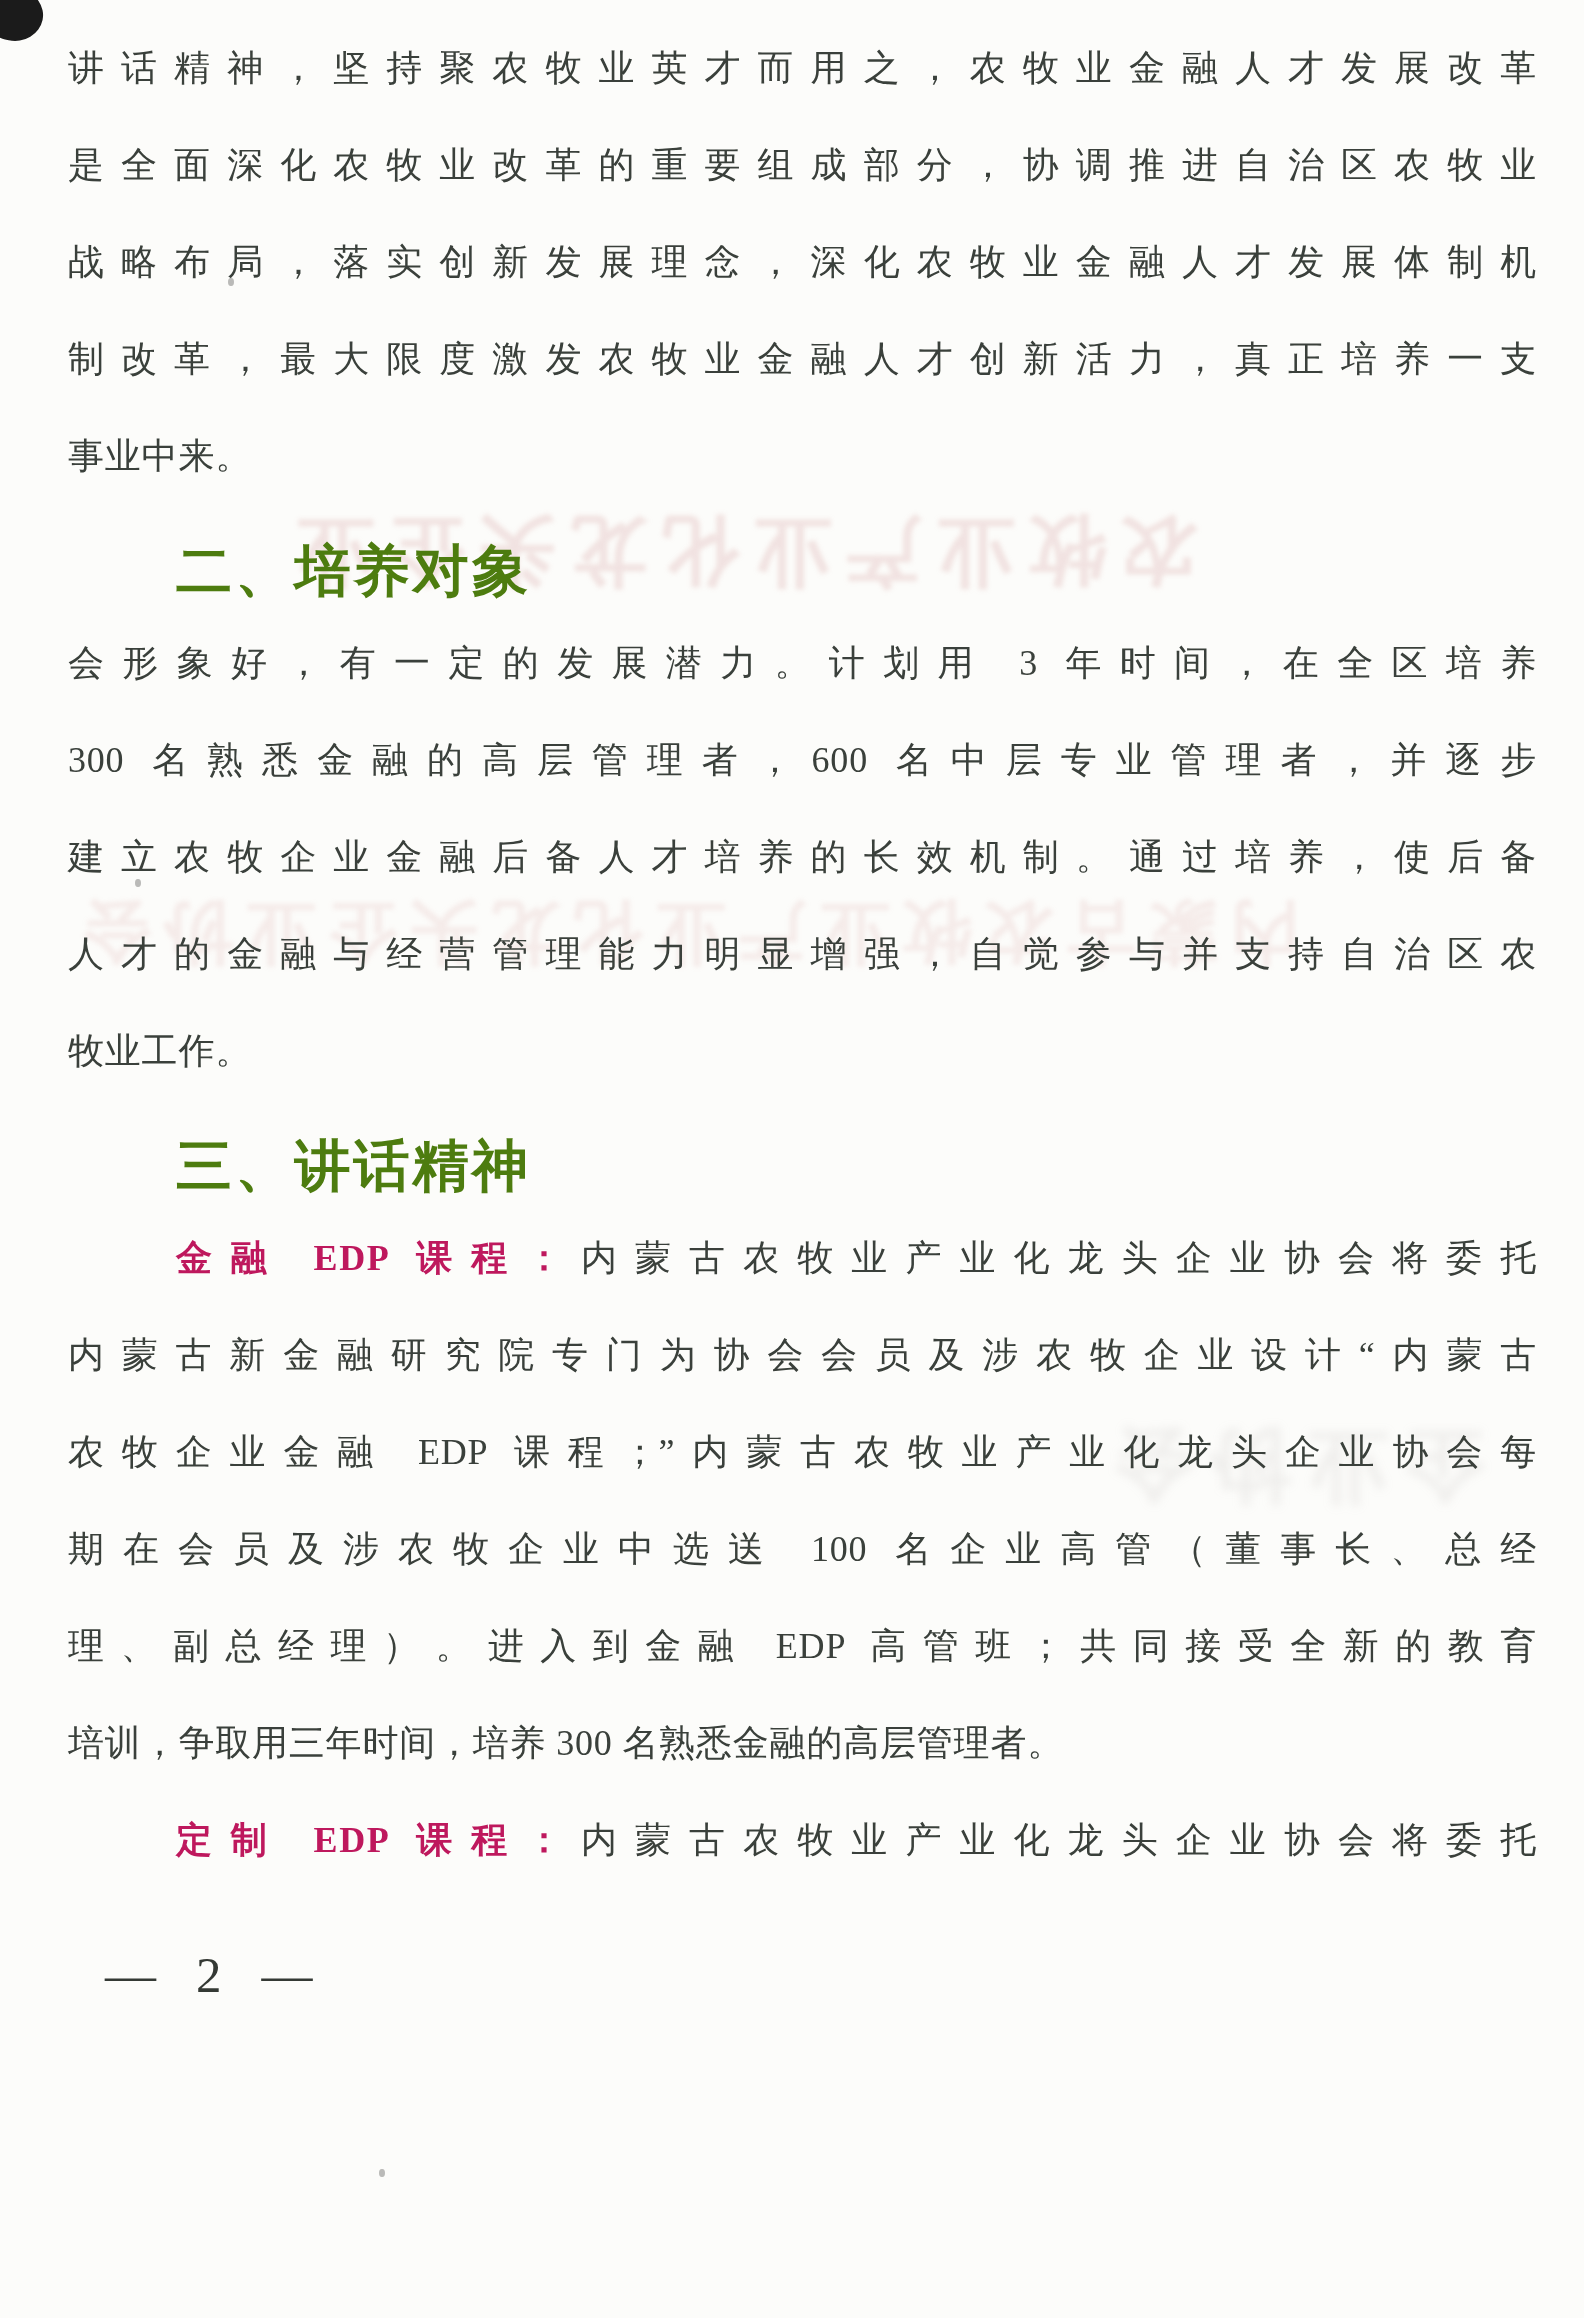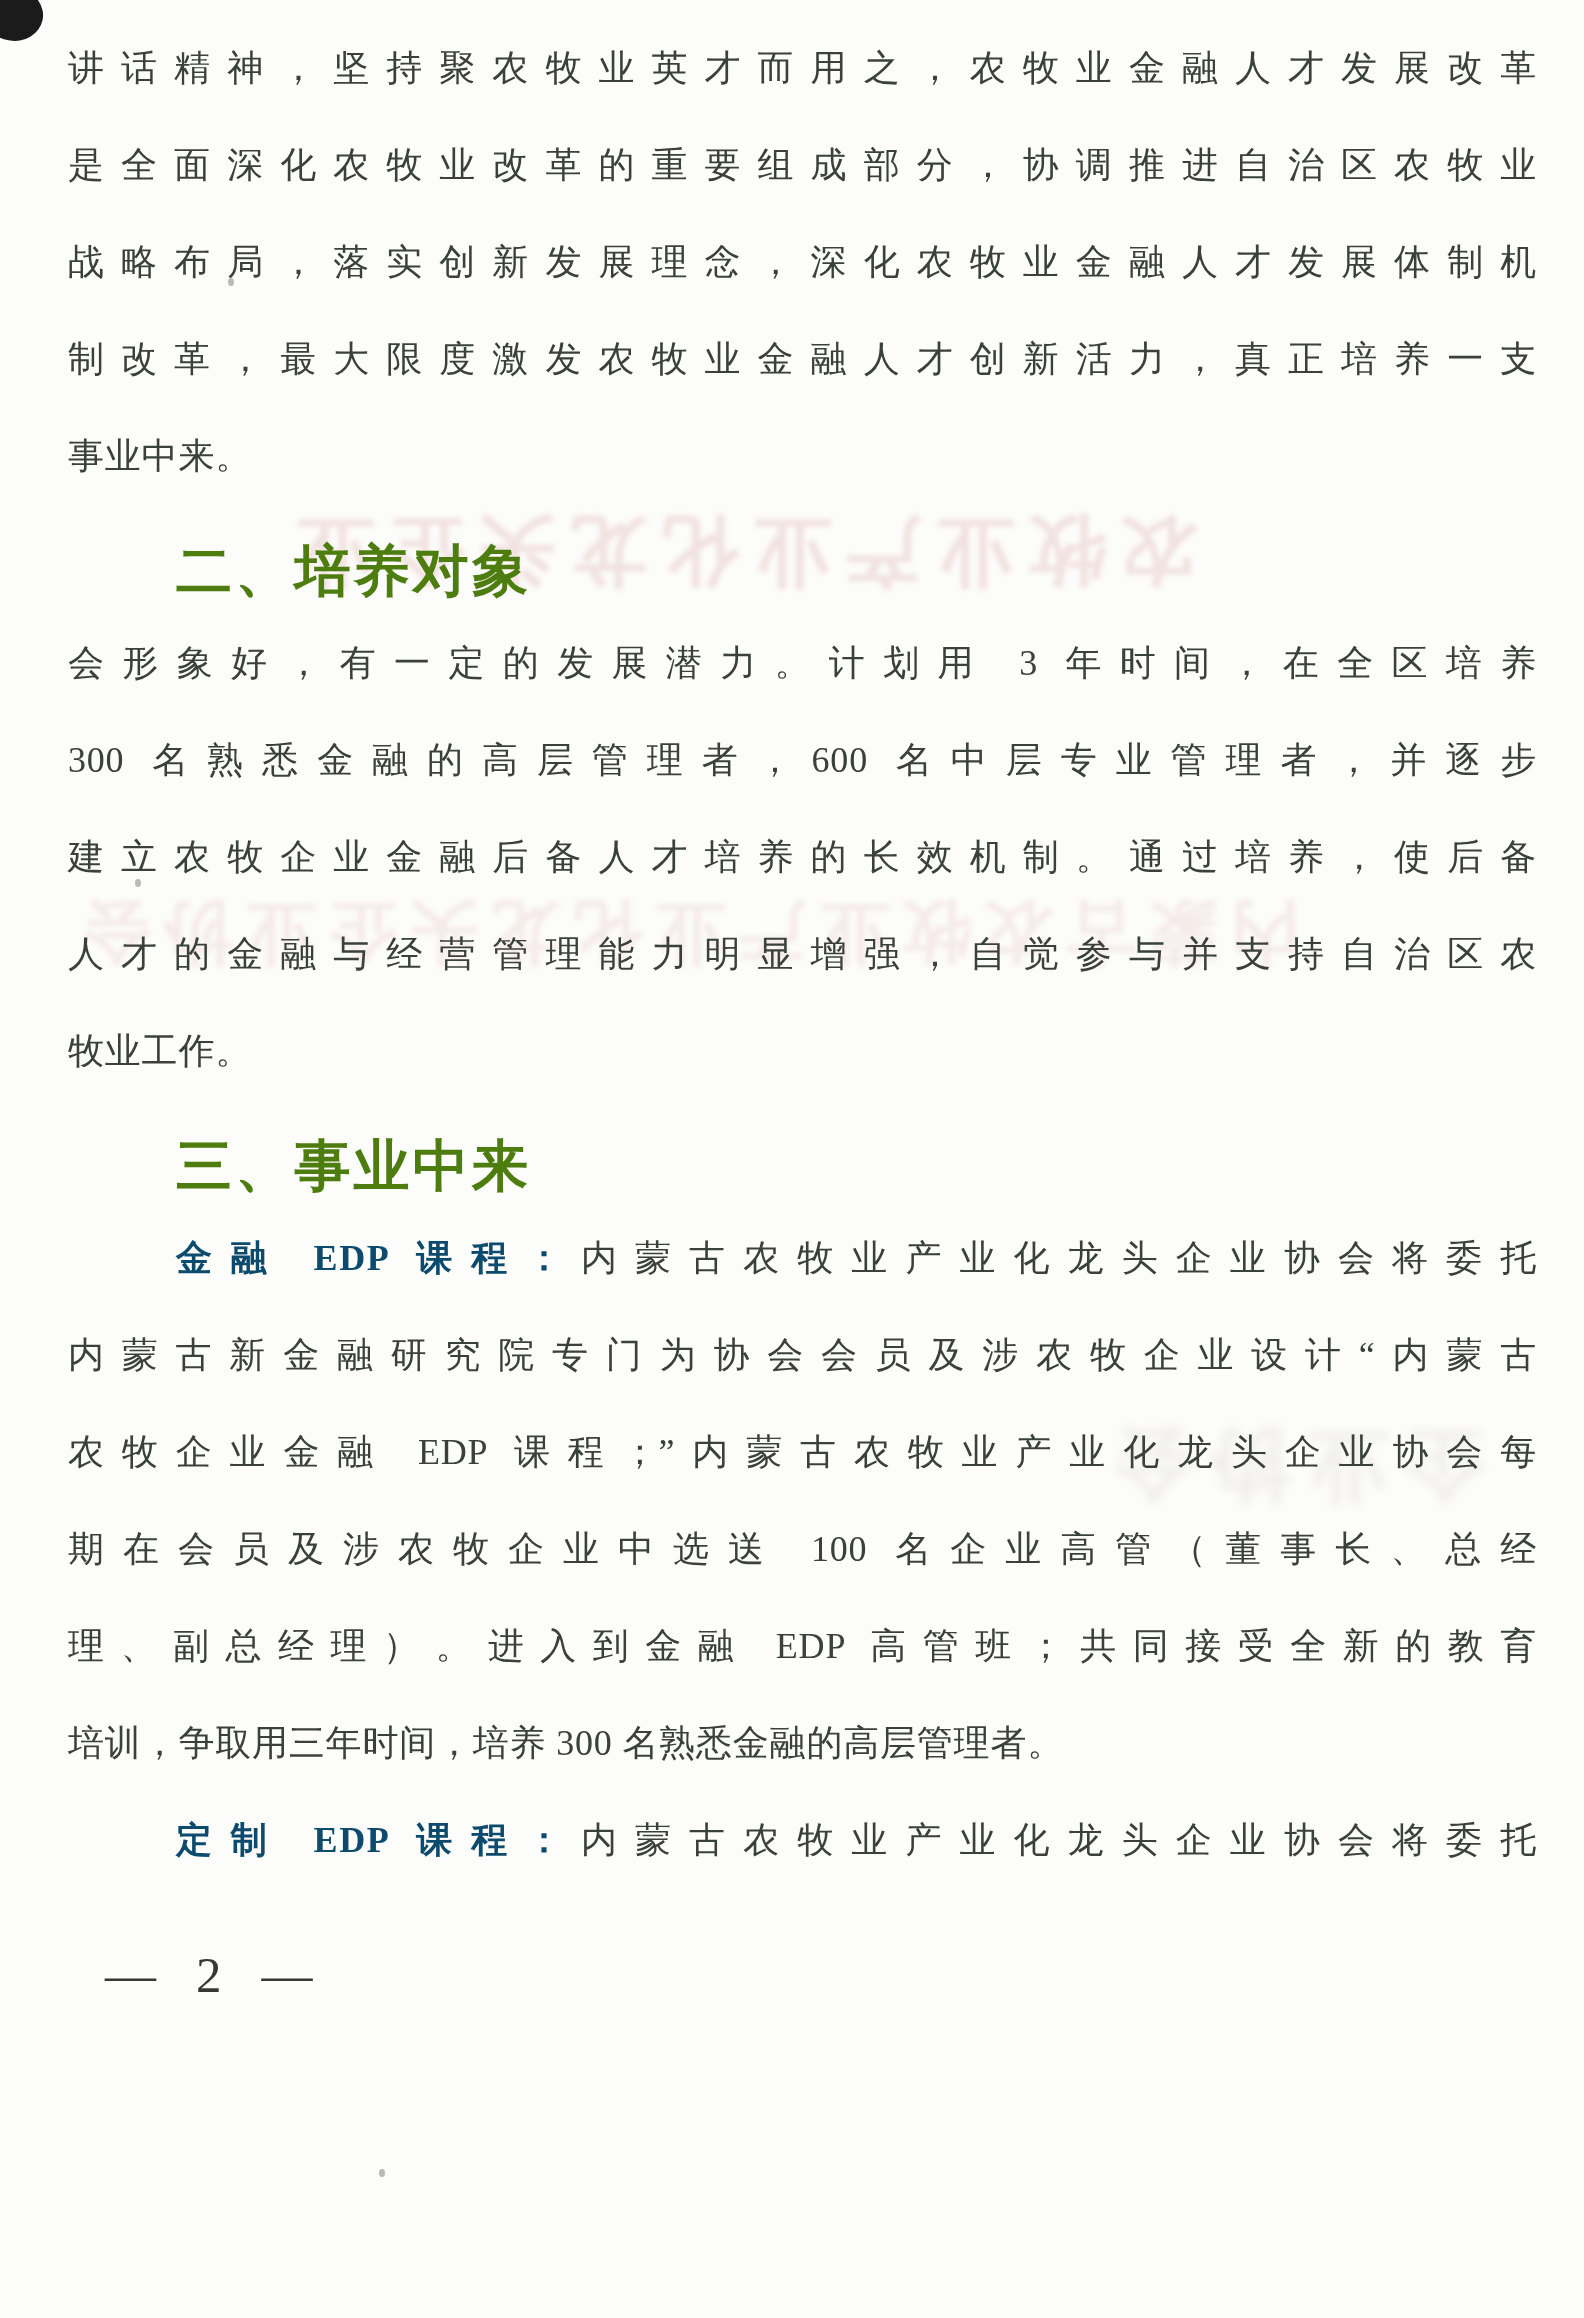--- a/index.html
+++ b/index.html
@@ -24,21 +24,21 @@
     white-space: nowrap;
     letter-spacing: 0.8px;
   }
   .fill {
     text-align: justify;
     text-align-last: justify;
     text-justify: inter-character;
     white-space: normal;
   }
   .indent { padding-left: 108px; }
-  .lead { font-weight: 700; letter-spacing: 1.6px; color: #0c4a6e; }
+  .lead { font-weight: 700; letter-spacing: 1.6px; color: #be185d; }
   .heading {
     font-family: "Liberation Sans", "DejaVu Sans", sans-serif;
     font-weight: 700;
     font-size: 56px;
     height: 97px;
     line-height: 97px;
     padding-left: 108px;
     margin: 6.5px 0;
     color: #4d7c0f;
     letter-spacing: 3.2px;
@@ -88,21 +88,21 @@
       <div class="line fill">是全面深化农牧业改革的重要组成部分，协调推进自治区农牧业</div>
       <div class="line fill">战略布局，落实创新发展理念，深化农牧业金融人才发展体制机</div>
       <div class="line fill">制改革，最大限度激发农牧业金融人才创新活力，真正培养一支</div>
       <div class="line">事业中来。</div>
       <div class="heading">二、培养对象</div>
       <div class="line fill">会形象好，有一定的发展潜力。计划用 3 年时间，在全区培养</div>
       <div class="line fill">300 名熟悉金融的高层管理者，600 名中层专业管理者，并逐步</div>
       <div class="line fill">建立农牧企业金融后备人才培养的长效机制。通过培养，使后备</div>
       <div class="line fill">人才的金融与经营管理能力明显增强，自觉参与并支持自治区农</div>
       <div class="line">牧业工作。</div>
-      <div class="heading">三、事业中来</div>
+      <div class="heading">三、讲话精神</div>
       <div class="line fill indent"><span class="lead">金融 EDP 课程：</span>内蒙古农牧业产业化龙头企业协会将委托</div>
       <div class="line fill">内蒙古新金融研究院专门为协会会员及涉农牧企业设计“内蒙古</div>
       <div class="line fill">农牧企业金融 EDP 课程；”内蒙古农牧业产业化龙头企业协会每</div>
       <div class="line fill">期在会员及涉农牧企业中选送 100 名企业高管（董事长、总经</div>
       <div class="line fill">理、副总经理）。进入到金融 EDP 高管班；共同接受全新的教育</div>
       <div class="line">培训，争取用三年时间，培养 300 名熟悉金融的高层管理者。</div>
       <div class="line fill indent"><span class="lead">定制 EDP 课程：</span>内蒙古农牧业产业化龙头企业协会将委托</div>
     </div>
   <div class="footer">— 2 —</div>
 </div>

